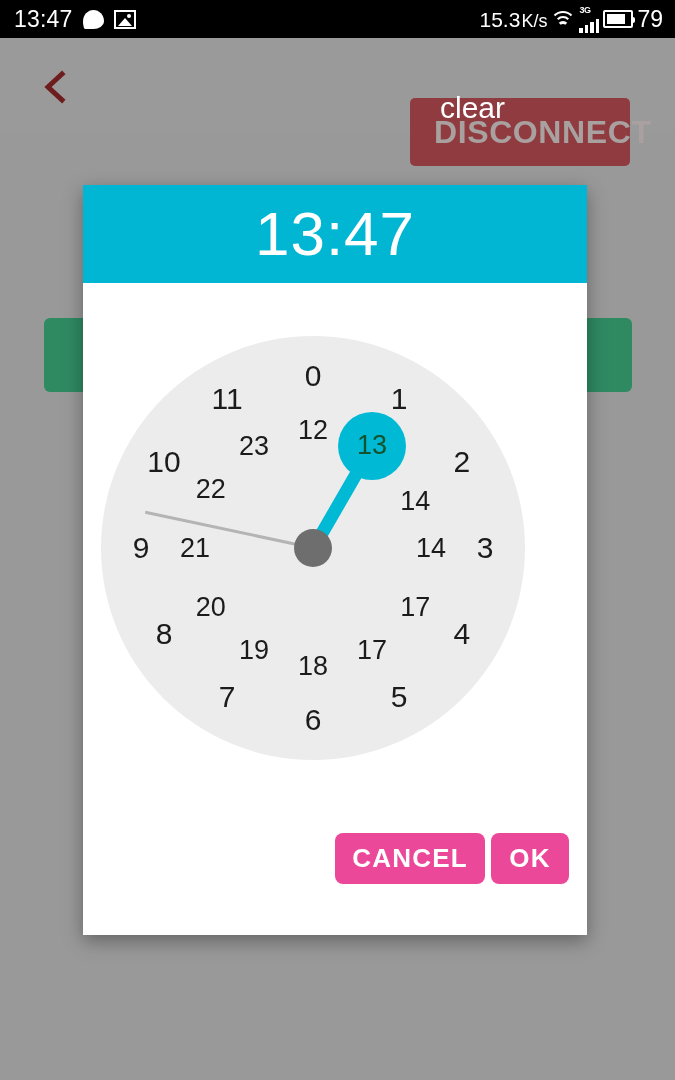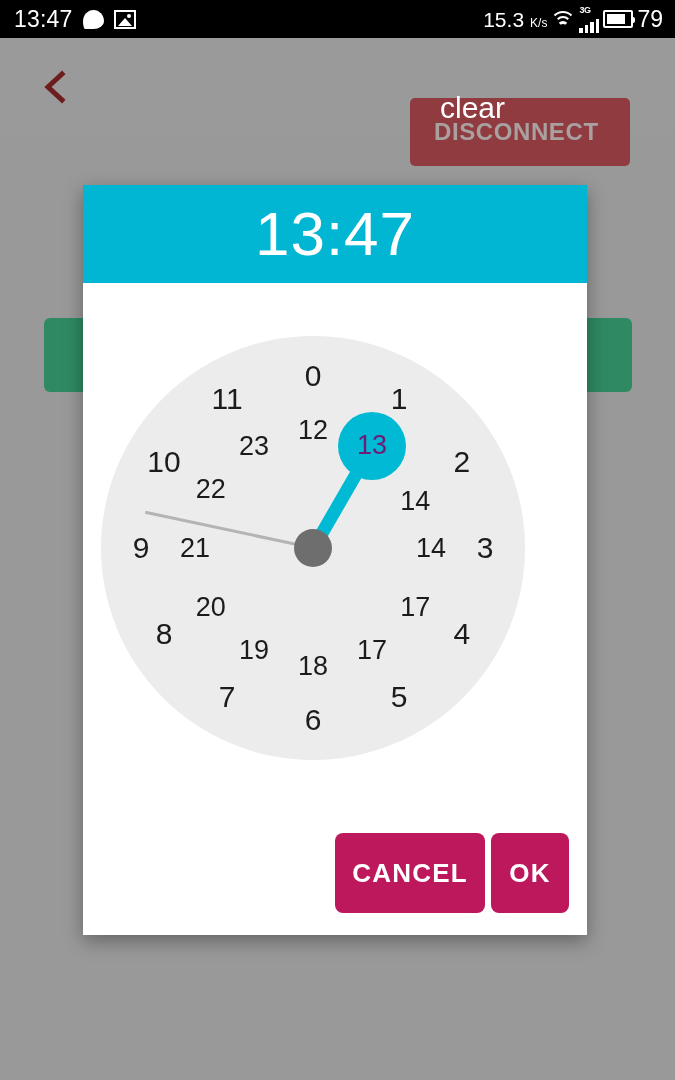--- a/index.html
+++ b/index.html
@@ -12,21 +12,21 @@
   
   .statusbar{
     position:absolute;left:0;top:0;width:675px;height:38px;
     background:#000;color:#fff;
     display:flex;align-items:center;
   }
   .sb-left{display:flex;align-items:center;gap:10px;padding-left:14px;}
   .sb-right{display:flex;align-items:center;gap:4px;margin-left:auto;padding-right:12px;}
   .sb-clock{font-size:23px;letter-spacing:.2px;line-height:1;}
   .sb-speed{font-size:21px;line-height:1;display:flex;align-items:baseline;}
-  .sb-speed .unit{font-size:12px;margin-left:6px;}
+  .sb-speed .unit{font-size:18px;margin-left:1px;}
   .sb-batt-num{font-size:23px;line-height:1;}
   .icon-msg{width:21px;height:19px;background:#fff;border-radius:50% 50% 50% 10%/60% 60% 40% 40%;display:block;}
   .icon-img{width:22px;height:19px;border:2px solid #fff;box-sizing:border-box;position:relative;overflow:hidden;}
   .icon-img:after{content:"";position:absolute;left:2px;bottom:1px;width:0;height:0;
     border-left:7px solid transparent;border-right:7px solid transparent;border-bottom:8px solid #fff;}
   .icon-img:before{content:"";position:absolute;right:3px;top:2px;width:4px;height:4px;border-radius:50%;background:#fff;}
   .icon-wifi{width:24px;height:18px;position:relative;}
   .icon-wifi i{position:absolute;left:50%;transform:translateX(-50%);border:2.5px solid #fff;
     border-bottom-color:transparent;border-left-color:transparent;border-right-color:transparent;border-radius:50%;}
   .icon-wifi i:nth-child(1){width:22px;height:22px;top:1px;}
@@ -48,21 +48,21 @@
     position:absolute;left:32px;top:26px;width:46px;height:46px;
     display:flex;align-items:center;justify-content:center;
   }
   .back-btn svg{display:block;}
   .disconnect-btn{
     position:absolute;left:410px;top:60px;width:220px;height:68px;
     background:#8f3b40;border-radius:5px;
     display:flex;align-items:center;justify-content:center;
   }
   .disconnect-label{
-    color:#a9a0a0;font-size:24px;font-weight:bold;letter-spacing:.6px;
+    color:#a9a0a0;font-size:32px;font-weight:bold;letter-spacing:.6px;
     position:absolute;left:24px;top:50%;transform:translateY(-50%);white-space:nowrap;
   }
   .clear-overlay{
     position:absolute;left:440px;top:55px;
     color:#ffffff;font-size:30px;line-height:1;white-space:nowrap;text-align:center;
   }
 
   
   .green-chip{
     position:absolute;top:318px;height:74px;width:120px;
@@ -92,40 +92,40 @@
   .clockwrap .num{
     position:absolute;transform:translate(-50%,-50%);
     color:#1b1b1b;line-height:1;white-space:nowrap;text-align:center;
   }
   .clockwrap .num.outer{font-size:30px;}
   .clockwrap .num.inner{font-size:27px;}
   .sel-dot{
     position:absolute;transform:translate(-50%,-50%);
     width:68px;height:68px;border-radius:50%;background:#00b9d4;
     display:flex;align-items:center;justify-content:center;
-    color:#701a75;font-size:27px;line-height:1;
+    color:#14532d;font-size:27px;line-height:1;
   }
   .hand-hour{
     position:absolute;background:#00b9d4;border-radius:4px;
     transform-origin:50% 100%;
   }
   .hand-min{
     position:absolute;background:#b4b4b4;
     transform-origin:50% 100%;
   }
   .hub{
     position:absolute;transform:translate(-50%,-50%);
     width:38px;height:38px;border-radius:50%;background:#6e6e6e;
   }
 
   .dlg-actions{
     position:absolute;left:0;bottom:0;width:504px;height:130px;
   }
   .btn{
-    position:absolute;top:28px;height:80px;background:#be185d;
+    position:absolute;top:28px;height:51px;background:#ec4899;
     border-radius:8px;display:flex;align-items:center;justify-content:center;
     color:#ffffff;font-size:26px;font-weight:bold;letter-spacing:1.2px;
     border:none;font-family:inherit;cursor:pointer;
   }
   .btn-cancel{left:252px;width:150px;}
   .btn-ok{left:408px;width:78px;}
 </style>
 </head>
 <body>
 

